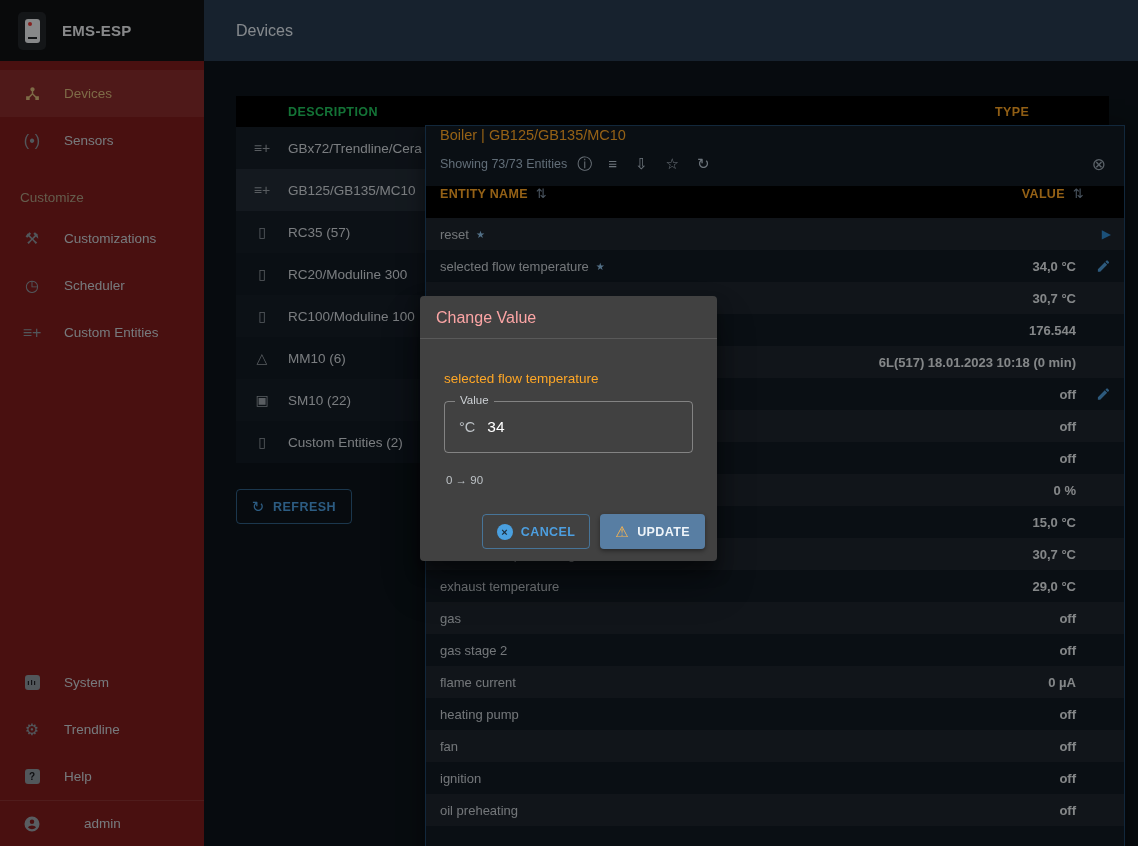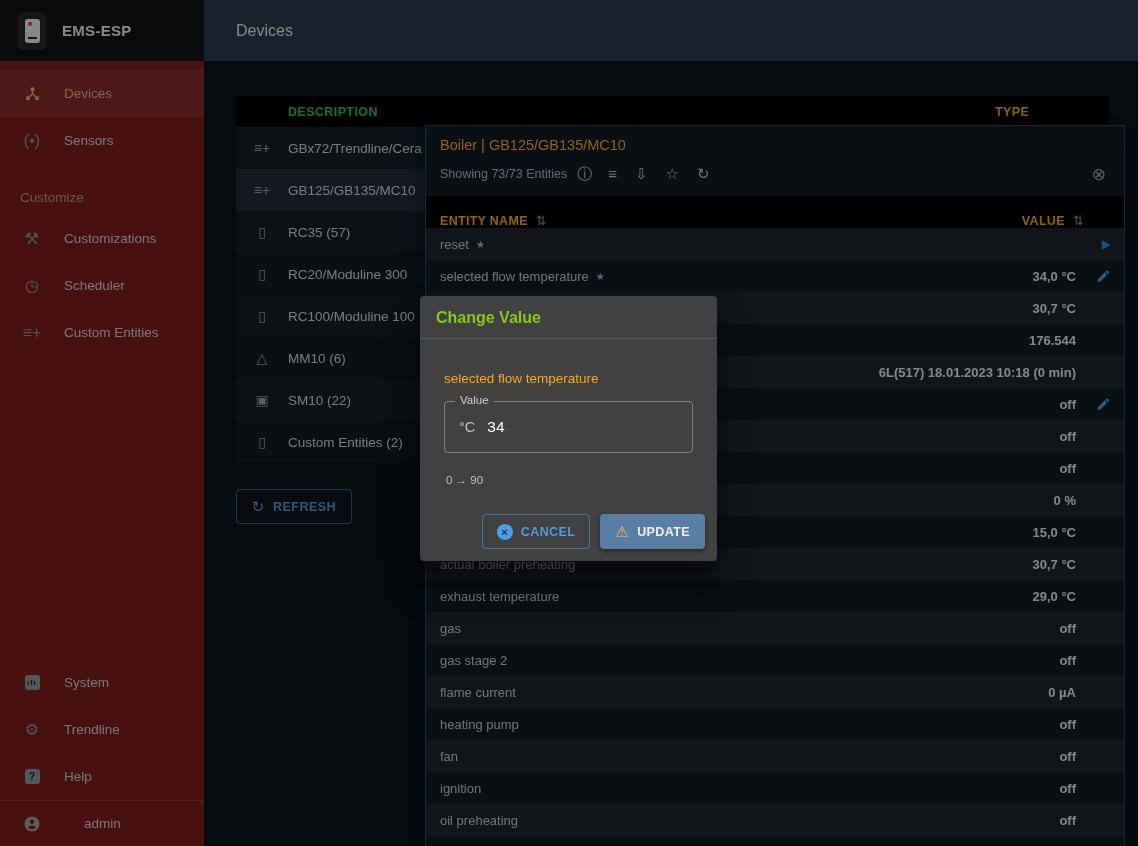--- a/index.html
+++ b/index.html
@@ -49,45 +49,45 @@
   .refresh-btn { position:absolute; left:0; top:393px; width:116px; height:35px; background:transparent;
                  border:1px solid rgba(77,159,224,0.55); border-radius:4px; color:#4d9fe0;
                  font-size:12.5px; font-weight:bold; letter-spacing:.5px; display:flex; align-items:center;
                  justify-content:center; gap:8px; cursor:pointer; font-family:inherit; }
   .r-ic { font-size:15px; font-weight:normal; }
 
   
   .entity-panel { position:absolute; left:221px; top:125px; width:700px; height:760px;
                   background:#121a23; border:1px solid #1f4668; z-index:2;
                   box-shadow:0 4px 20px rgba(0,0,0,0.5); }
-  .panel-head { padding:11px 14px 0; }
+  .panel-head { padding:1px 14px 0; }
   .panel-title { color:#ffa726; font-size:14.5px; font-weight:500; }
   .panel-toolbar { margin-top:9px; height:24px; display:flex; align-items:center; }
   .subtitle { color:#a7bccd; font-size:12.5px; }
   .tb-icon { color:#b9c6d2; font-size:15px; cursor:pointer; }
   .tb-info { margin-left:10px; }
   .tb-group { margin-left:16px; display:flex; gap:18px; }
   .close-icon { margin-left:auto; margin-right:4px; color:#9aa7b2; font-size:17px; cursor:pointer; }
-  .grid-head { margin-top:10px; height:32px; background:#000; display:flex; align-items:flex-end; }
+  .grid-head { margin-top:10px; height:32px; background:#000; display:flex; align-items:flex-start; }
   .gh-name { margin-left:14px; display:flex; align-items:center; gap:8px; color:#ffa726; font-size:12.5px; font-weight:bold; letter-spacing:.3px; }
   .gh-value { margin-left:auto; margin-right:40px; display:flex; align-items:center; gap:8px; color:#ffa726; font-size:12.5px; font-weight:bold; letter-spacing:.3px; }
   .sort { color:#7f92a5; font-size:13px; font-weight:normal; cursor:pointer; }
   .ent-row { position:relative; height:32px; display:flex; align-items:center; cursor:pointer; }
   .ent-row:nth-child(odd) { background:rgba(255,255,255,0.05); }
   .ent-name { padding-left:14px; color:#c6ccd1; font-size:13px; }
   .ent-star { margin-left:7px; color:#8fc1e8; font-size:10px; vertical-align:1px; }
   .ent-value { margin-left:auto; padding-right:48px; color:#e4e8eb; font-size:13px; font-weight:600; }
   .ent-action { position:absolute; right:13px; top:50%; transform:translateY(-50%); display:inline-flex; cursor:pointer; }
   .ent-action.play { color:#2f8ad0; font-size:12px; }
 
   
   .backdrop { position:absolute; inset:0; background:rgba(0,0,0,0.42); z-index:10; }
   .dialog { position:absolute; left:420px; top:296px; width:297px; background:#414141; border-radius:4px;
             z-index:20; box-shadow:0 11px 15px rgba(0,0,0,.4), 0 24px 38px rgba(0,0,0,.3); }
-  .dlg-title { padding:13px 16px 11px; color:#84cc16; font-size:16px; font-weight:700;
+  .dlg-title { padding:13px 16px 11px; color:#fca5a5; font-size:16px; font-weight:400;
                border-bottom:1px solid rgba(255,255,255,0.13); }
   .dlg-body { padding:32px 24px 0; }
   .entity-label { color:#ffa726; font-size:13.5px; }
   .field { margin-top:15px; position:relative; height:52px; border:1px solid rgba(255,255,255,0.35);
            border-radius:4px; display:flex; align-items:center; padding:0 14px; }
   .field-label { position:absolute; top:-8px; left:10px; background:#414141; padding:0 5px;
                  font-size:11.5px; color:#cdd1d5; }
   .unit { color:#bdc2c6; font-size:14.5px; }
   .fvalue { margin-left:12px; width:150px; background:transparent; border:none; outline:none;
             color:#fff; font-size:15.5px; font-weight:500; font-family:inherit; }

